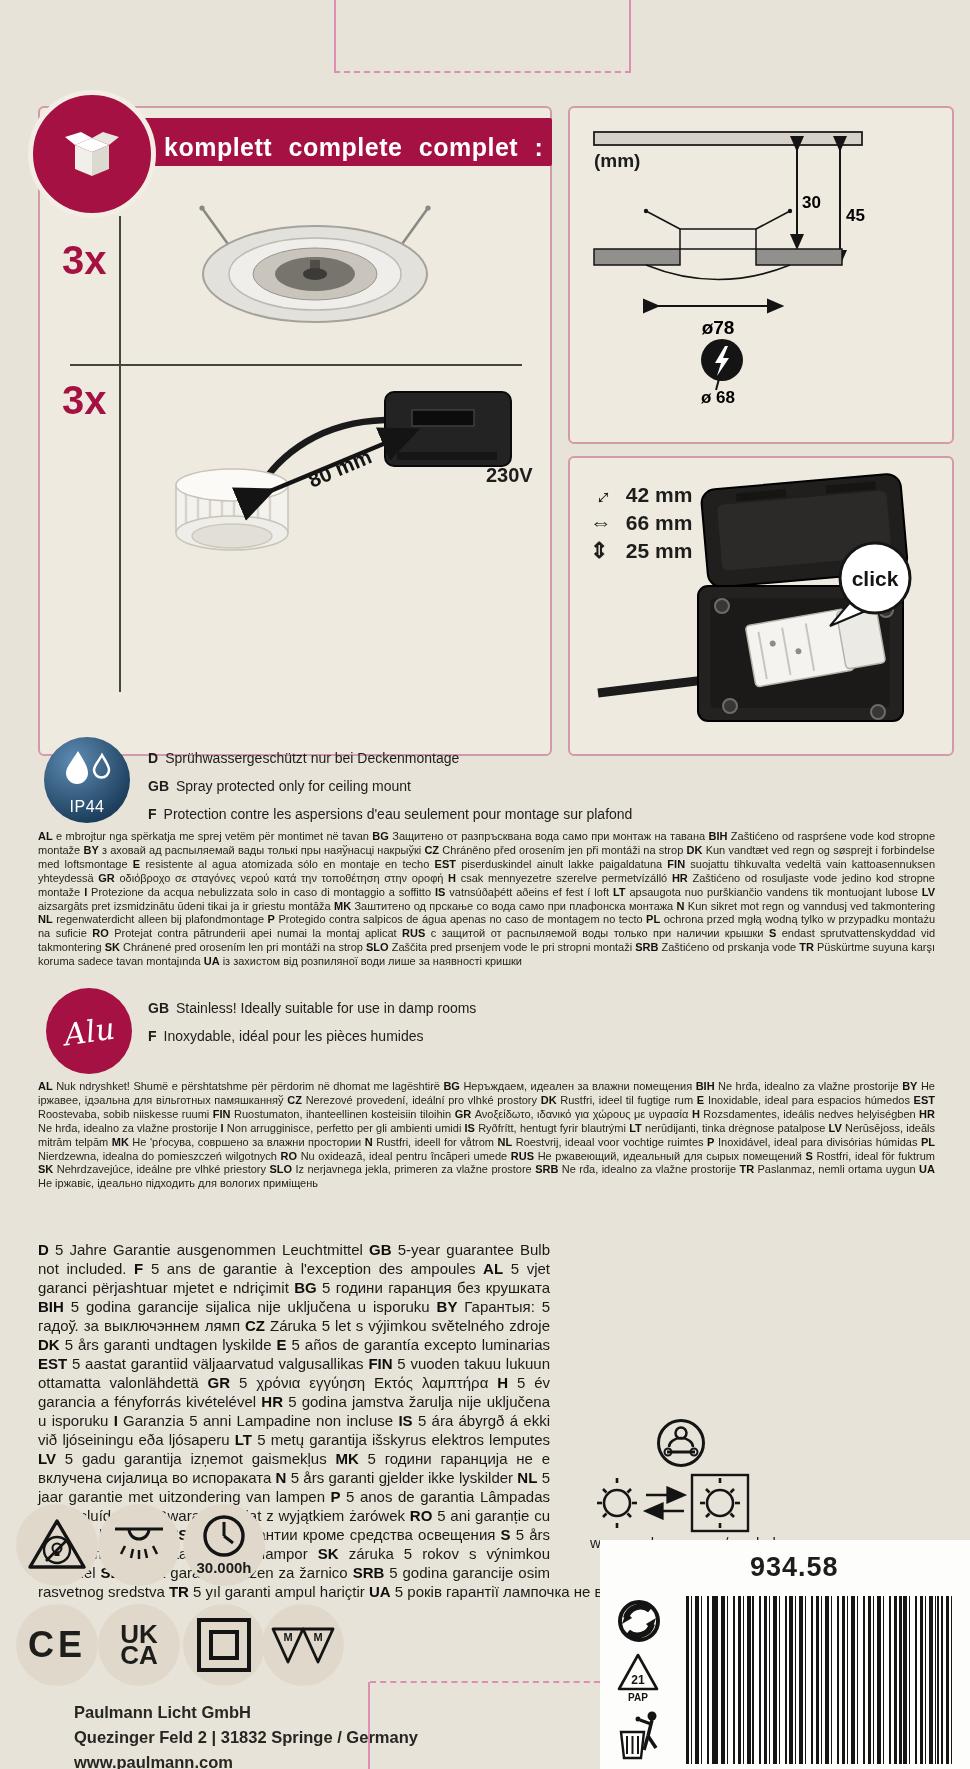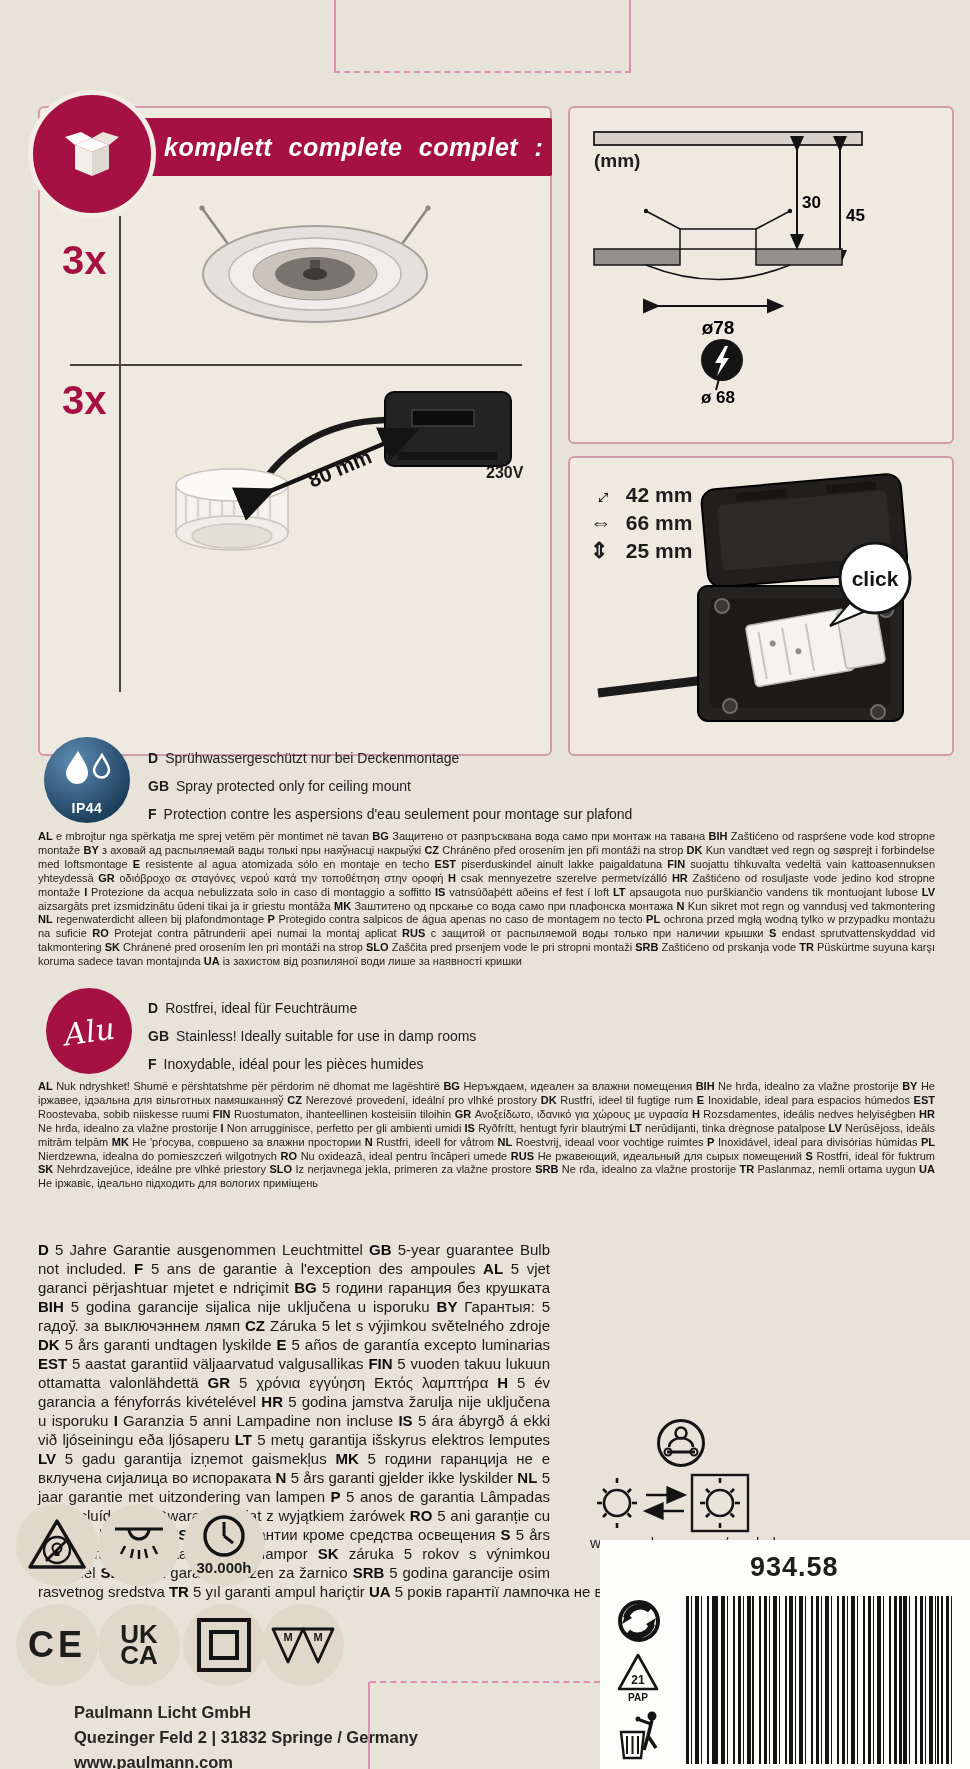--- a/index.html
+++ b/index.html
@@ -18,21 +18,21 @@
   .smalltext{font-size:11px;line-height:13.9px;text-align:justify;color:#242420;}
   .smalltext b{color:#121210;}
   .warranty{font-size:15px;line-height:19px;text-align:justify;color:#1a1a18;}
   .warranty b{color:#0e0e0c;}
   .float-icons{float:right;width:385px;height:150px;margin-top:175px;position:relative;}
   .badge-circle{border-radius:50%;}
   .ip44{background:radial-gradient(circle at 35% 28%,#5e8cb3,#1c3e5c 75%);}
   .alu{background:#a41142;display:flex;align-items:center;justify-content:center;}
   .alu-txt{color:#fff;font-family:"DejaVu Serif",serif;font-style:italic;font-size:30px;transform:rotate(-8deg);}
   .ip44-label{position:absolute;left:0;right:0;bottom:7px;text-align:center;color:#fff;
-              font-weight:bold;font-size:14px;letter-spacing:.5px;}
+              font-weight:normal;font-size:16px;letter-spacing:.5px;}
   .dimrow{font-size:21px;font-weight:bold;white-space:nowrap;}
   .dimrow .ic{display:inline-block;width:30px;font-size:22px;}
   .ic-diag{transform:rotate(-45deg);display:inline-block;}
   .whitebox{background:#fdfdfc;}
   .barcode{background:
     repeating-linear-gradient(90deg,transparent 0 29px,#151515 29px 31px,transparent 31px 37px),
     repeating-linear-gradient(90deg,#151515 0 3px,transparent 3px 5px,#151515 5px 6px,transparent 6px 9px,
       #151515 9px 13px,transparent 13px 15px,#151515 15px 16px,transparent 16px 21px,
       #151515 21px 23px,transparent 23px 26px);}
   .icon-circle{width:82px;height:82px;border-radius:50%;background:#e0d9cb;
@@ -46,21 +46,21 @@
   svg text{font-family:"Liberation Sans",sans-serif;}
 </style>
 </head>
 <body>
 
 <div class="abs dieline-v" style="left:334px;top:0;height:71px;"></div>
 <div class="abs dieline-v" style="left:629px;top:0;height:71px;"></div>
 <div class="abs dieline-dash" style="left:334px;top:71px;width:297px;"></div>
 
 <div class="abs panel" style="left:38px;top:106px;width:510px;height:646px;"></div>
-<div class="abs banner" style="left:126px;top:118px;width:388px;height:58px;font-style:italic;">
+<div class="abs banner" style="left:126px;top:118px;width:388px;height:48px;">
   <span>komplett complete complet :</span>
 </div>
 <div class="abs" style="left:28px;top:90px;width:118px;height:118px;border-radius:50%;background:#a41142;border:5px solid #f2eee5;display:flex;align-items:center;justify-content:center;">
   <svg width="62" height="62" viewBox="0 0 62 62">
     <polygon points="14,22 31,15 48,22 31,29" fill="#fff"></polygon>
     <polygon points="14,22 14,46 31,53 31,29" fill="#f1efe9"></polygon>
     <polygon points="48,22 48,46 31,53 31,29" fill="#dcd9d0"></polygon>
     <polygon points="14,22 4,14 20,9 31,15" fill="#fff"></polygon>
     <polygon points="48,22 58,14 42,9 31,15" fill="#e9e6de"></polygon>
   </svg>
@@ -107,21 +107,21 @@
       <line x1="108" y1="105" x2="108" y2="150"></line>
         <line x1="120" y1="105" x2="120" y2="150"></line>
     </g>
     <ellipse cx="82" cy="105" rx="56" ry="16" fill="#fbfaf7" stroke="#c8c4ba" stroke-width="1.5"></ellipse>
     <ellipse cx="82" cy="153" rx="56" ry="17" fill="#efede7" stroke="#c8c4ba" stroke-width="1.5"></ellipse>
     <ellipse cx="82" cy="156" rx="40" ry="12" fill="#e2dfd7" stroke="#cdc9bf" stroke-width="1.5"></ellipse>
   </g>
   <line x1="118" y1="112" x2="262" y2="52" stroke="#141414" stroke-width="4.5" marker-start="url(#ah)" marker-end="url(#ah)"></line>
   <text transform="translate(162,108) rotate(-23)" font-size="21" font-weight="bold" fill="#141414">80 mm</text>
 </svg>
-<div class="abs" style="left:486px;top:464px;font-size:16px;font-weight:bold;">230V</div>
+<div class="abs" style="left:486px;top:464px;font-size:20px;font-weight:bold;">230V</div>
 
 <div class="abs panel" style="left:568px;top:106px;width:382px;height:334px;"></div>
 <svg class="abs" style="left:570px;top:108px;" width="378" height="330" viewBox="0 0 378 330">
   <defs>
     <marker id="ah2" markerWidth="9" markerHeight="9" refX="6" refY="3.5" orient="auto">
       <path d="M0,0 L8,3.5 L0,7 Z" fill="#141414"></path>
     </marker>
   </defs>
   <rect x="24" y="24" width="268" height="13" fill="#d6d2c9" stroke="#1d1d1b" stroke-width="1.8"></rect>
   <line x1="227" y1="40" x2="227" y2="138" stroke="#141414" stroke-width="2" marker-start="url(#ah2)" marker-end="url(#ah2)"></line>
@@ -201,21 +201,20 @@
     <div class="hl-row"><b>D</b><span>Sprühwassergeschützt nur bei Deckenmontage</span></div>
     <div class="hl-row"><b>GB</b><span>Spray protected only for ceiling mount</span></div>
     <div class="hl-row"><b>F</b><span>Protection contre les aspersions d'eau seulement pour montage sur plafond</span></div>
   </div>
 <div class="abs smalltext" style="left:38px;top:830px;width:897px;"><b>AL</b> e mbrojtur nga spërkatja me sprej vetëm për montimet në tavan <b>BG</b> Защитено от разпръсквана вода само при монтаж на тавана <b>BIH</b> Zaštićeno od rasprśene vode kod stropne montaže <b>BY</b> з аховай ад распыляемай вады толькі пры наяўнасці накрыўкі <b>CZ</b> Chráněno před orosením jen při montáži na strop <b>DK</b> Kun vandtæt ved regn og søsprejt i forbindelse med loftsmontage <b>E</b> resistente al agua atomizada sólo en montaje en techo <b>EST</b> piserduskindel ainult lakke paigaldatuna <b>FIN</b> suojattu tihkuvalta vedeltä vain kattoasennuksen yhteydessä <b>GR</b> οδιόβροχο σε σταγόνες νερού κατά την τοποθέτηση στην οροφή <b>H</b> csak mennyezetre szerelve permetvízálló <b>HR</b> Zaštićeno od rosuljaste vode jedino kod stropne montaže <b>I</b> Protezione da acqua nebulizzata solo in caso di montaggio a soffitto <b>IS</b> vatnsúðaþétt aðeins ef fest í loft <b>LT</b> apsaugota nuo purškiančio vandens tik montuojant lubose <b>LV</b> aizsargāts pret izsmidzinātu ūdeni tikai ja ir griestu montāža <b>MK</b> Заштитено од прскање со вода само при плафонска монтажа <b>N</b> Kun sikret mot regn og vanndusj ved takmontering <b>NL</b> regenwaterdicht alleen bij plafondmontage <b>P</b> Protegido contra salpicos de água apenas no caso de montagem no tecto <b>PL</b> ochrona przed mgłą wodną tylko w przypadku montażu na suficie <b>RO</b> Protejat contra pătrunderii apei numai la montaj aplicat <b>RUS</b> с защитой от распыляемой воды только при наличии крышки <b>S</b> endast sprutvattenskyddad vid takmontering <b>SK</b> Chránené pred orosením len pri montáži na strop <b>SLO</b> Zaščita pred prsenjem vode le pri stropni montaži <b>SRB</b> Zaštićeno od prskanja vode <b>TR</b> Püskürtme suyuna karşı koruma sadece tavan montajında <b>UA</b> із захистом від розпиляної води лише за наявності кришки </div>
 
 <div class="abs badge-circle alu" style="left:46px;top:988px;width:86px;height:86px;">
   <span class="alu-txt">Alu</span>
 </div>
 <div class="abs" style="left:148px;top:994px;">
-    <div class="hl-row"><b>D</b><span>Rostfrei, ideal für Feuchträume</span></div>
     <div class="hl-row"><b>GB</b><span>Stainless! Ideally suitable for use in damp rooms</span></div>
     <div class="hl-row"><b>F</b><span>Inoxydable, idéal pour les pièces humides</span></div>
   </div>
 <div class="abs smalltext" style="left:38px;top:1080px;width:897px;"><b>AL</b> Nuk ndryshket! Shumë e përshtatshme për përdorim në dhomat me lagështirë <b>BG</b> Неръждаем, идеален за влажни помещения <b>BIH</b> Ne hrđa, idealno za vlažne prostorije <b>BY</b> Не іржавее, ідэальна для вільготных памяшканняў <b>CZ</b> Nerezové provedení, ideální pro vlhké prostory <b>DK</b> Rustfri, ideel til fugtige rum <b>E</b> Inoxidable, ideal para espacios húmedos <b>EST</b> Roostevaba, sobib niiskesse ruumi <b>FIN</b> Ruostumaton, ihanteellinen kosteisiin tiloihin <b>GR</b> Ανοξείδωτο, ιδανικό για χώρους με υγρασία <b>H</b> Rozsdamentes, ideális nedves helyiségben <b>HR</b> Ne hrđa, idealno za vlažne prostorije <b>I</b> Non arrugginisce, perfetto per gli ambienti umidi <b>IS</b> Ryðfrítt, hentugt fyrir blautrými <b>LT</b> nerūdijanti, tinka drėgnose patalpose <b>LV</b> Nerūsējoss, ideāls mitrām telpām <b>MK</b> Не 'рѓосува, совршено за влажни простории <b>N</b> Rustfri, ideell for våtrom <b>NL</b> Roestvrij, ideaal voor vochtige ruimtes <b>P</b> Inoxidável, ideal para divisórias húmidas <b>PL</b> Nierdzewna, idealna do pomieszczeń wilgotnych <b>RO</b> Nu oxidează, ideal pentru încăperi umede <b>RUS</b> Не ржавеющий, идеальный для сырых помещений <b>S</b> Rostfri, ideal för fuktrum <b>SK</b> Nehrdzavejúce, ideálne pre vlhké priestory <b>SLO</b> Iz nerjavnega jekla, primeren za vlažne prostore <b>SRB</b> Ne rđa, idealno za vlažne prostorije <b>TR</b> Paslanmaz, nemli ortama uygun <b>UA</b> Не іржавіє, ідеально підходить для вологих приміщень </div>
 
 <div class="abs warranty" style="left:38px;top:1240px;width:897px;">
   <div class="float-icons">
     <svg class="abs" style="left:105px;top:2px;" width="52" height="52" viewBox="0 0 52 52">
       <circle cx="26" cy="26" r="22.5" fill="none" stroke="#141414" stroke-width="3"></circle>
       <circle cx="26" cy="16" r="5.5" fill="none" stroke="#141414" stroke-width="2.5"></circle>

